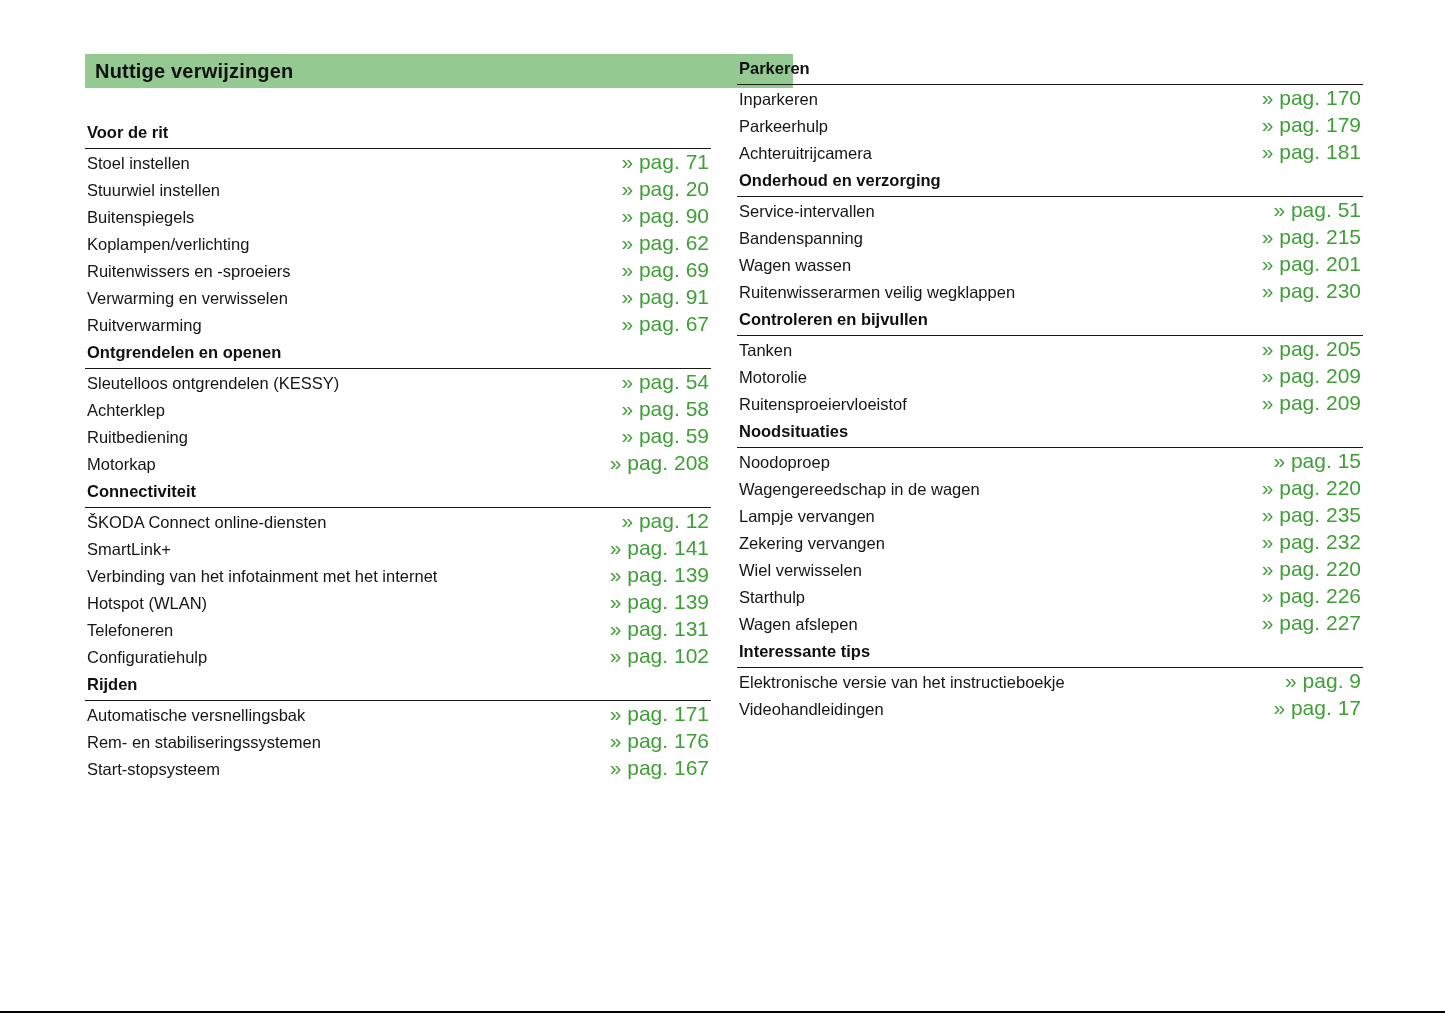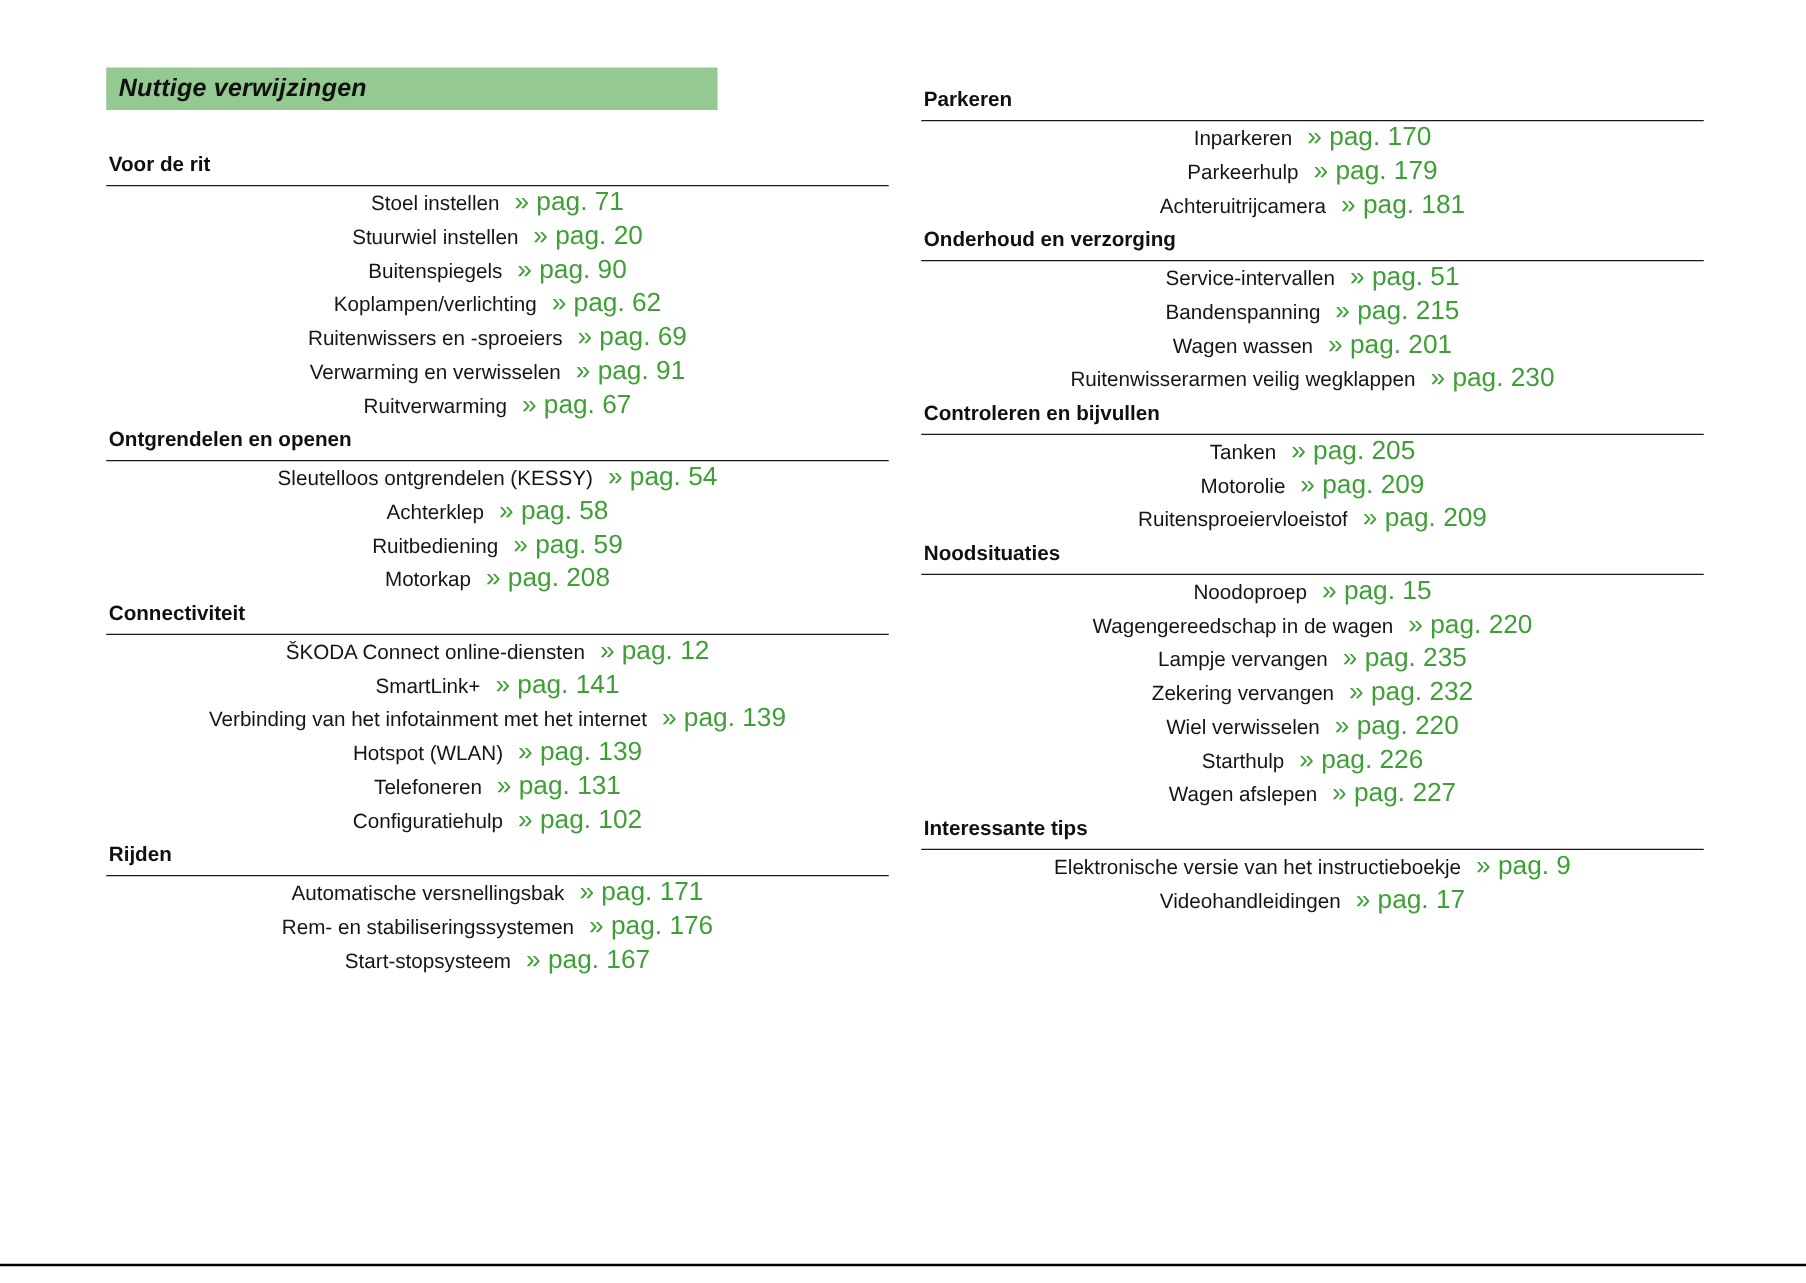--- a/index.html
+++ b/index.html
@@ -15,37 +15,36 @@
     -webkit-font-smoothing:antialiased;
   }
   .page{box-sizing:border-box;width:100%;height:100%;padding:54px 83px 0 85px;position:relative;}
   .columns{display:flex;gap:26px;align-items:flex-start;}
   .col{width:626px;flex:0 0 626px;}
   .title-bar{
     background:var(--title-bar-green,#94ca92);
     padding:7px 12px 7px 10px;
     margin-bottom:30px;
     box-sizing:border-box;
-    width:489px;
-    font-style:italic;
+    width:708px;
   }
   .title-bar h1{
     margin:0;font-size:20px;line-height:20px;font-weight:bold;color:#101010;letter-spacing:0.2px;
   }
   section.toc-section{}
-  .col > section.toc-section:first-of-type{margin-top:12px;}
+  .col > section.toc-section:first-of-type{margin-top:0;}
   .section-heading{
     font-weight:bold;
     font-size:16.5px;line-height:20px;
     padding:4px 2px 6px 2px;
     border-bottom:1px solid var(--rule,#1a1a1a);
     color:#101010;
   }
   .toc-row{
-    display:flex;justify-content:center;align-items:baseline;
+    display:flex;justify-content:space-between;align-items:baseline;
     padding:3px 2px;gap:12px;
   }
   .toc-label{
     font-size:16.5px;line-height:20px;color:#151515;white-space:nowrap;overflow:hidden;
   }
   .toc-ref{
     font-size:21px;line-height:20px;color:var(--accent-green,#3f9f37);
     white-space:nowrap;cursor:pointer;
   }
   .footer-rule{

